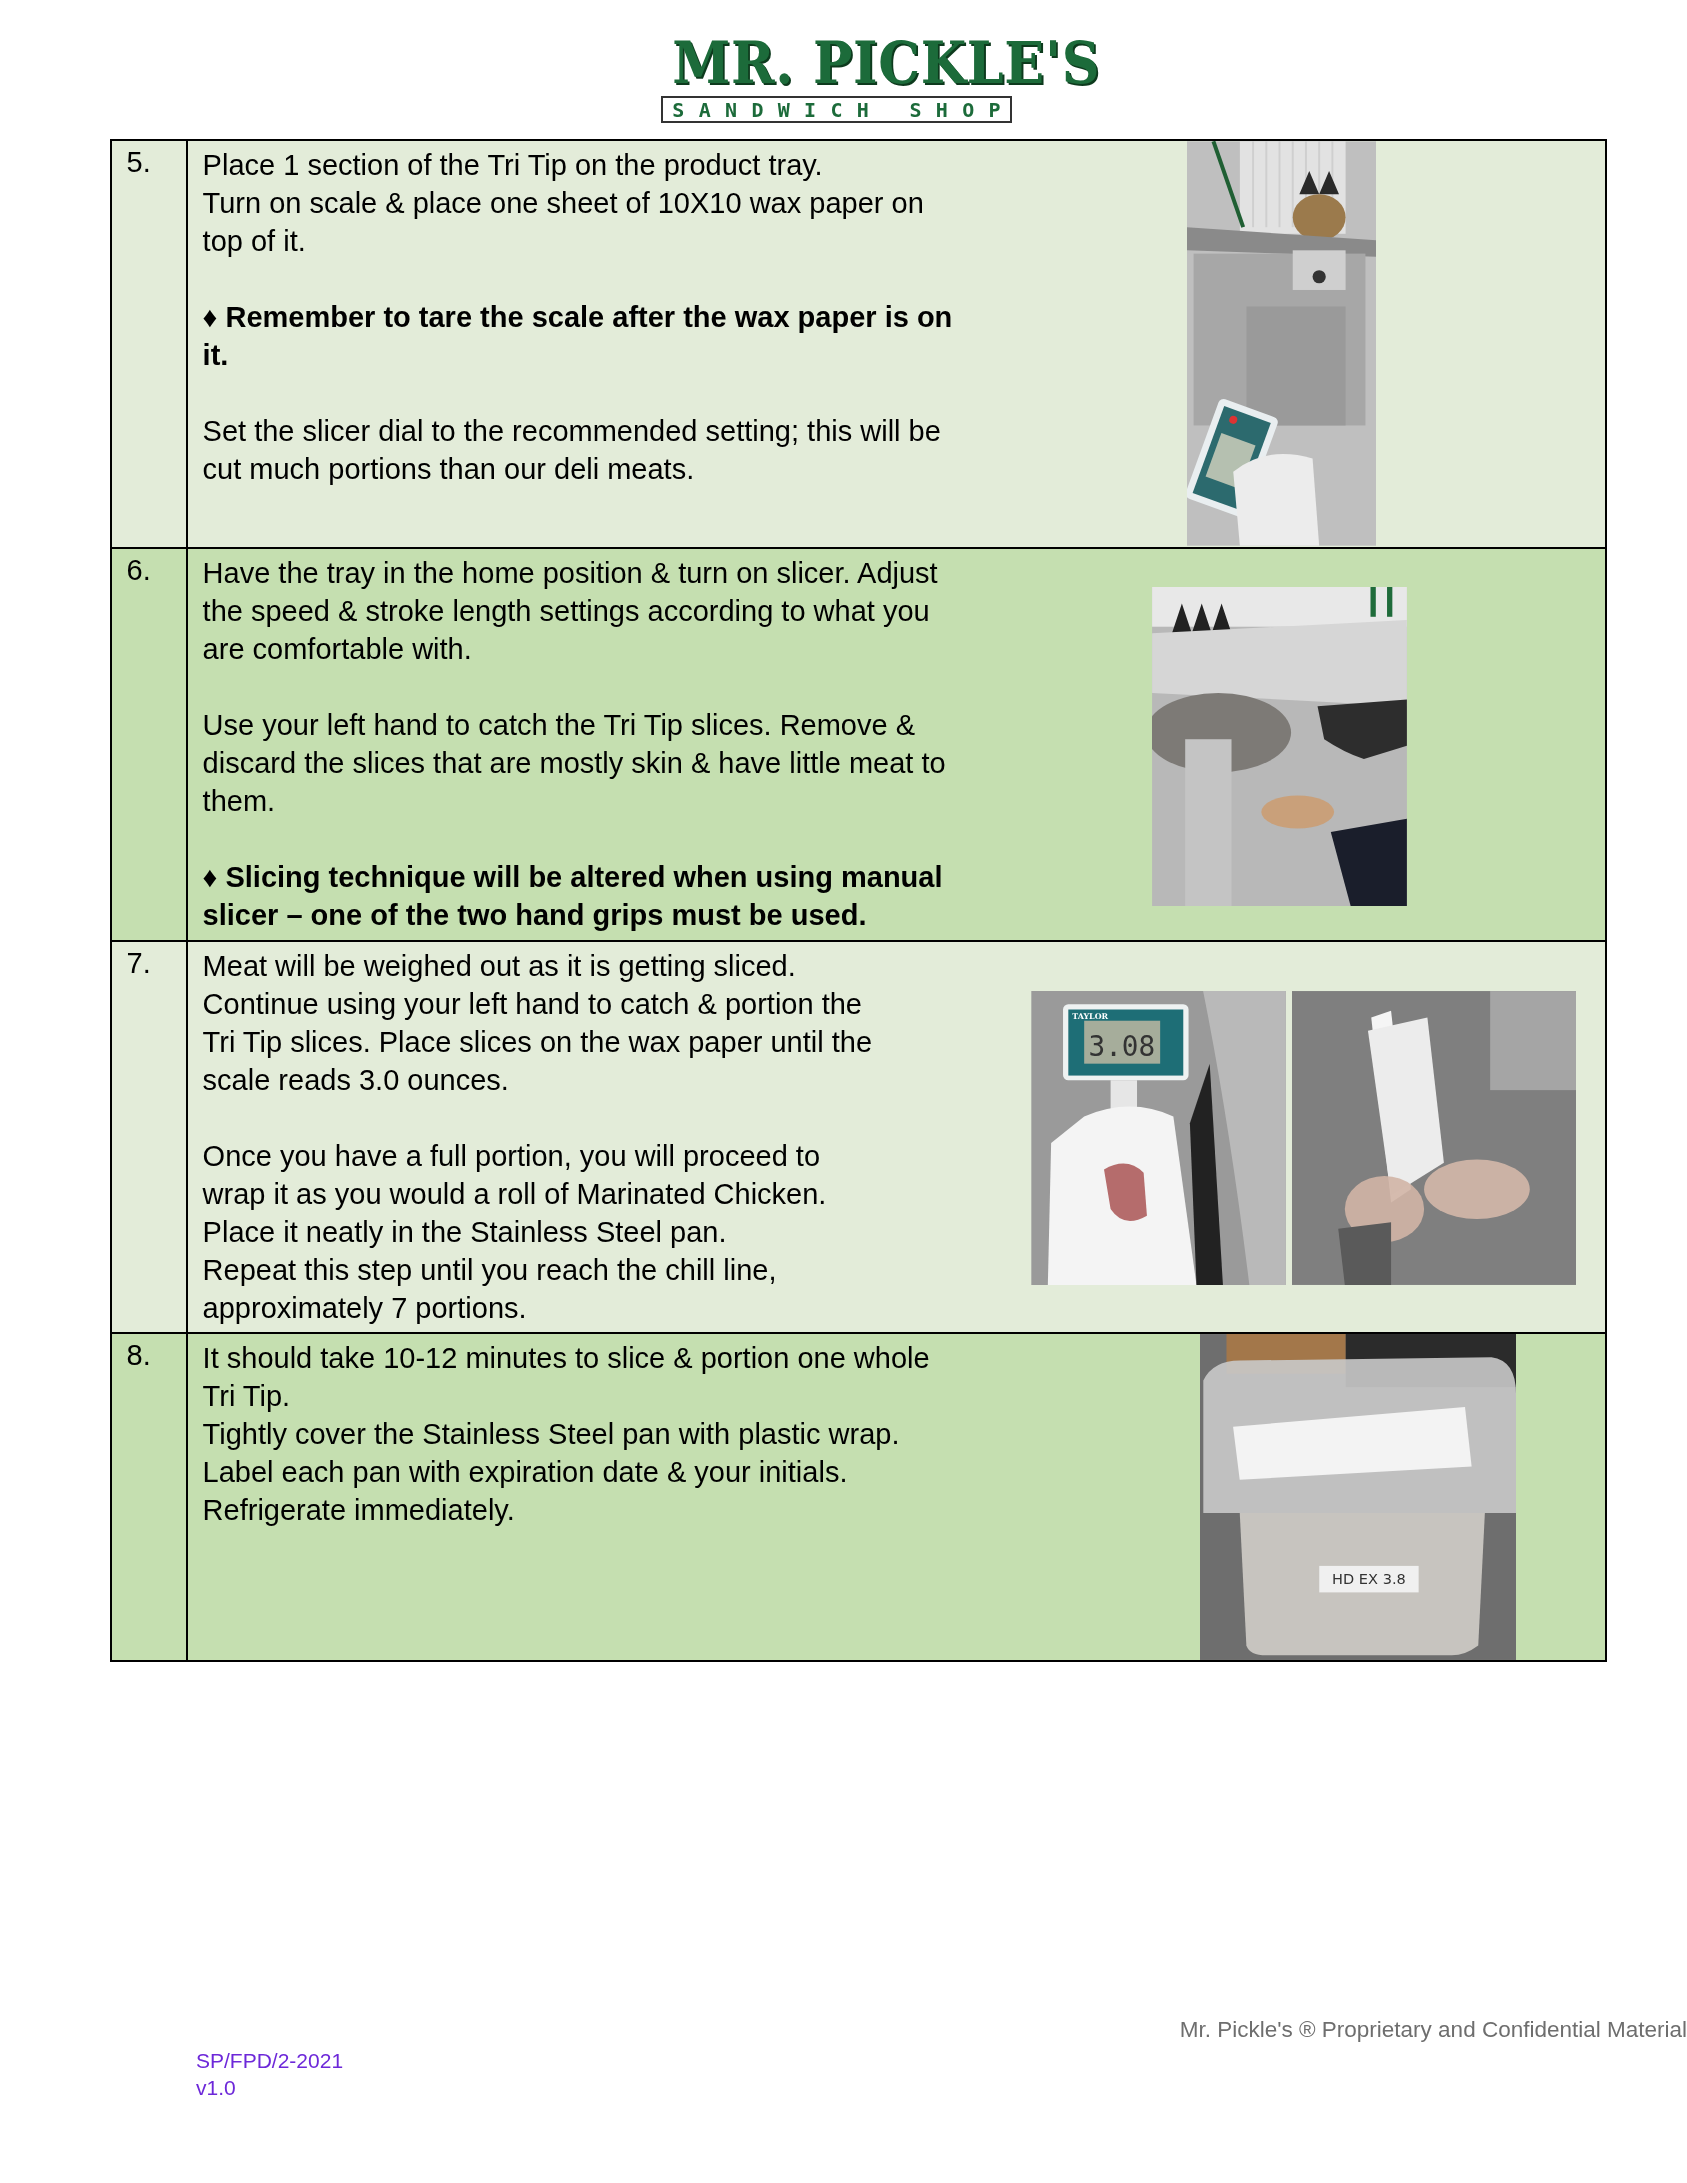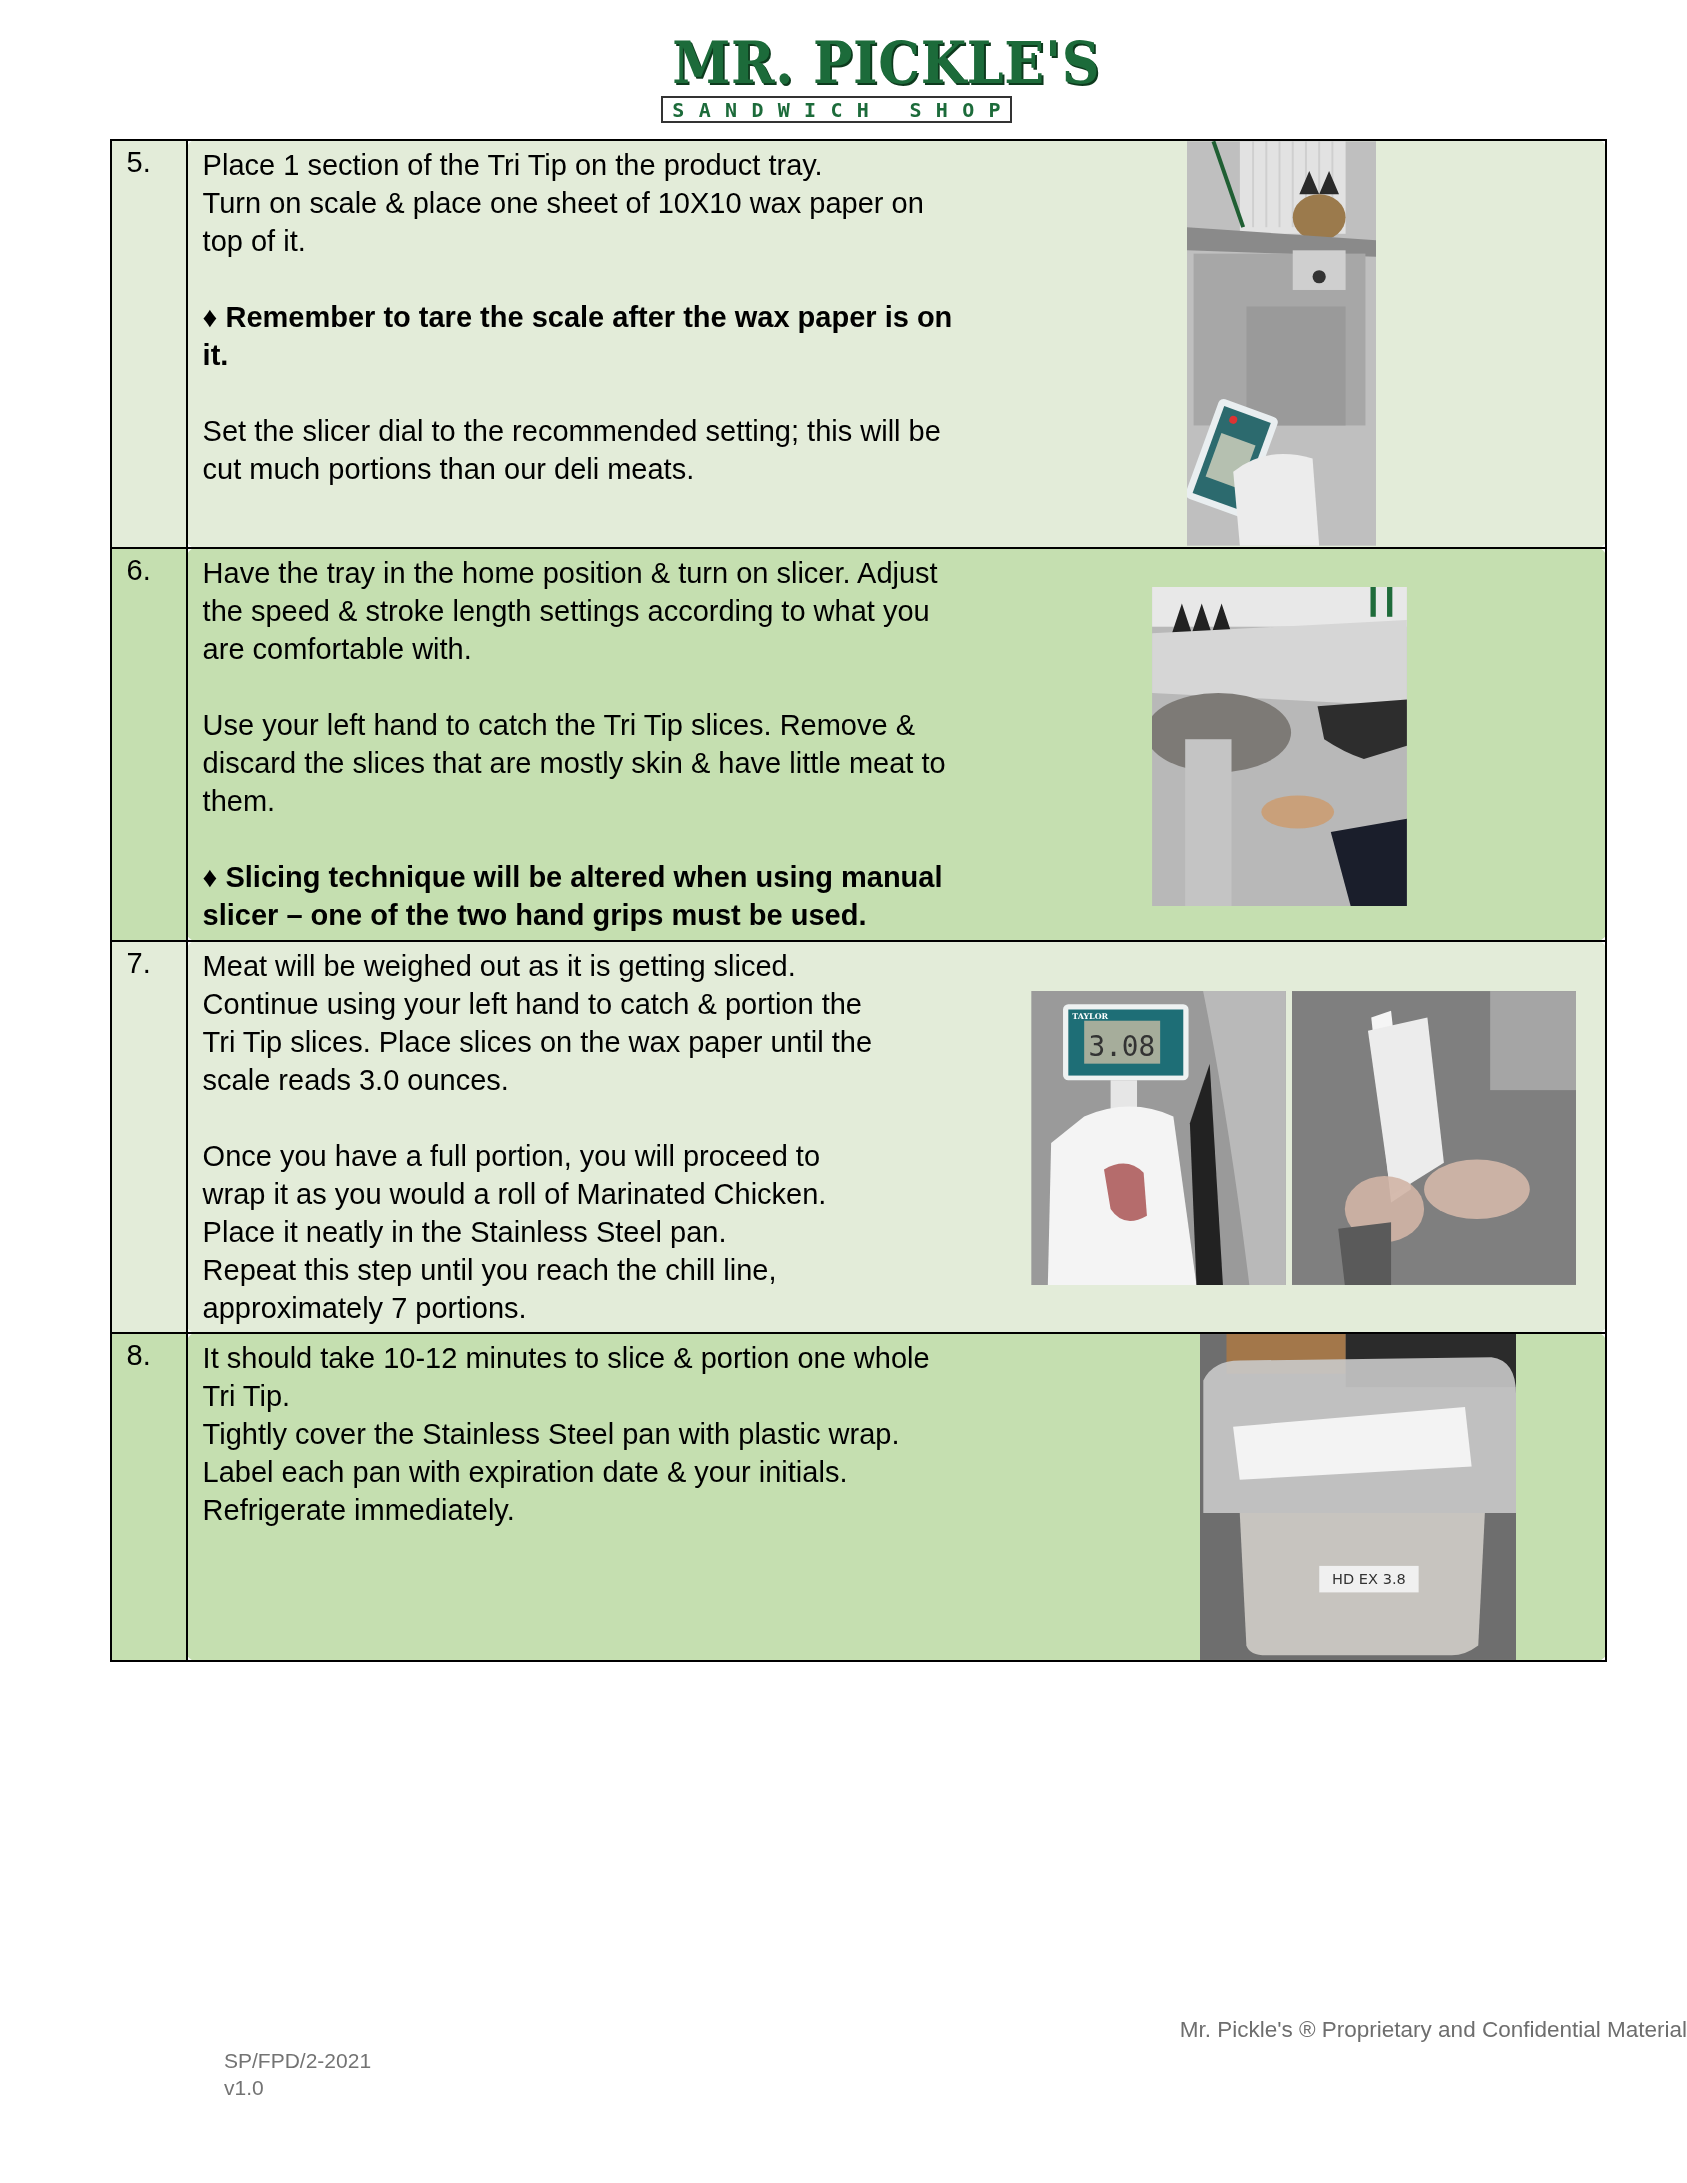--- a/index.html
+++ b/index.html
@@ -4,30 +4,30 @@
   <style>
     html, body { margin:0; padding:0; }
     body { width:1687px; height:2183px; background:#ffffff; position:relative; font-family:"Liberation Sans", sans-serif; color:#000; overflow:hidden; }
     .logo { position:absolute; left:658px; top:34px; width:357px; height:99px; text-align:center; }
     .logo-title { font-family:"DejaVu Serif", serif; font-weight:bold; font-size:57px; line-height:57px; color:#1c6b3a; letter-spacing:0.7px; text-shadow:2px 2px 0 #0d3a1d; transform:scaleX(0.92); transform-origin:center; white-space:nowrap; }
     .logo-box { margin:5.3px auto 0; width:351px; height:26.5px; border:2.6px double #333; box-sizing:border-box; display:flex; align-items:center; justify-content:space-between; padding:0 9.3px; }
     .logo-box span { font-family:"DejaVu Sans Mono", monospace; font-weight:bold; font-size:20px; color:#1c6b3a; }
     table.steps { position:absolute; left:110px; top:139px; width:1497px; border-collapse:collapse; }
     table.steps td { border:2px solid #000; vertical-align:top; padding:0; position:relative; }
     td.num { width:76px; font-size:29px; padding:5.3px 0 0 14.6px !important; box-sizing:border-box; }
-    td.body { position:relative;border-radius:9px; }
+    td.body { position:relative; }
     .txt { position:absolute; left:14.6px; top:5.3px; font-size:29px; line-height:38px; }
     .txt p { margin:0; }
     .txt .gap { height:38px; }
     .txt b { font-weight:bold; }
     .light { background:#e3ecd9; }
     .dark { background:#c5dfb0; }
     .photo { position:absolute; overflow:hidden; }
     .footer-center { position:absolute; top:2017px; left:0; width:1687px; text-align:right; font-size:22.5px; color:#6e6e6e; }
-    .footer-left { position:absolute; left:196px; top:2048px; font-size:21px; line-height:26.5px; color:#737373;margin-left:28px; }
+    .footer-left { position:absolute; left:196px; top:2048px; font-size:21px; line-height:26.5px; color:#6d28d9; }
   </style>
 </head>
 <body>
 
 <div class="logo">
   <div class="logo-title">MR. PICKLE'S</div>
   <div class="logo-box">
     <span>S</span>
     <span>A</span>
     <span>N</span>

